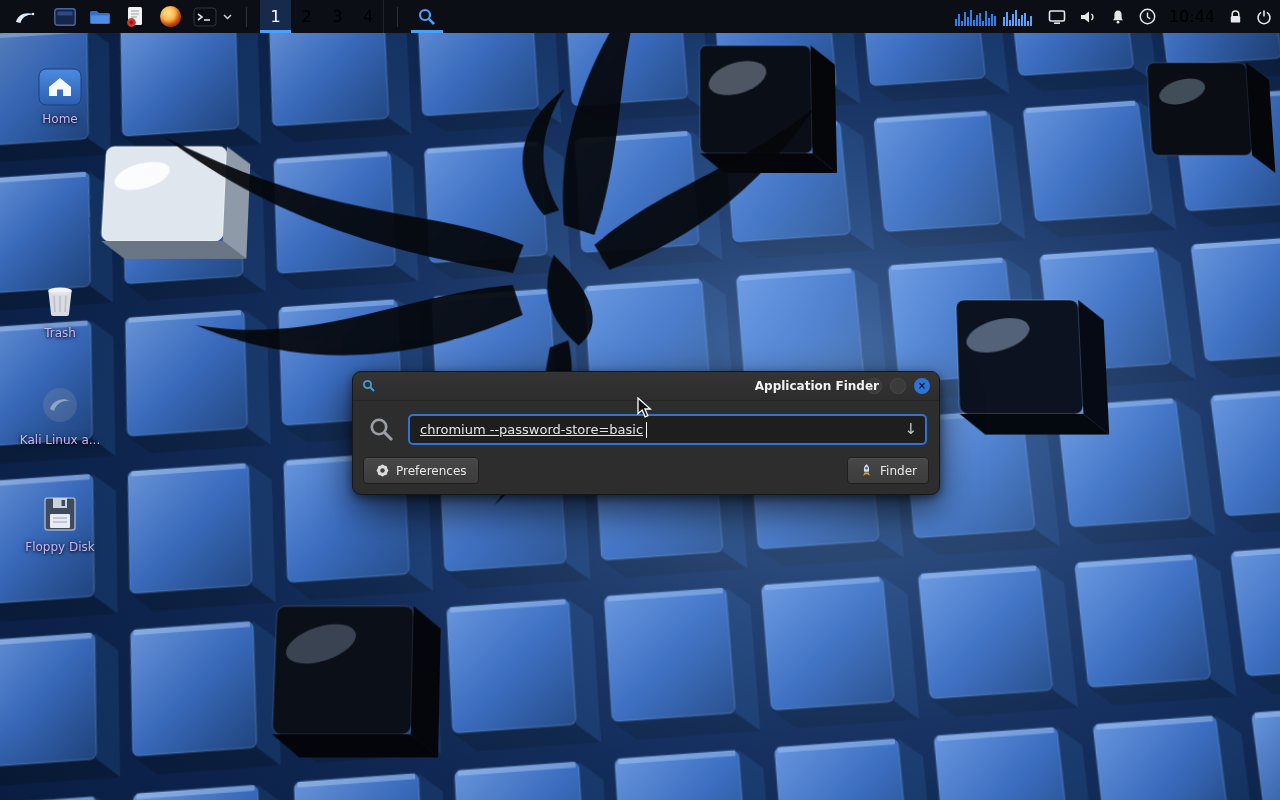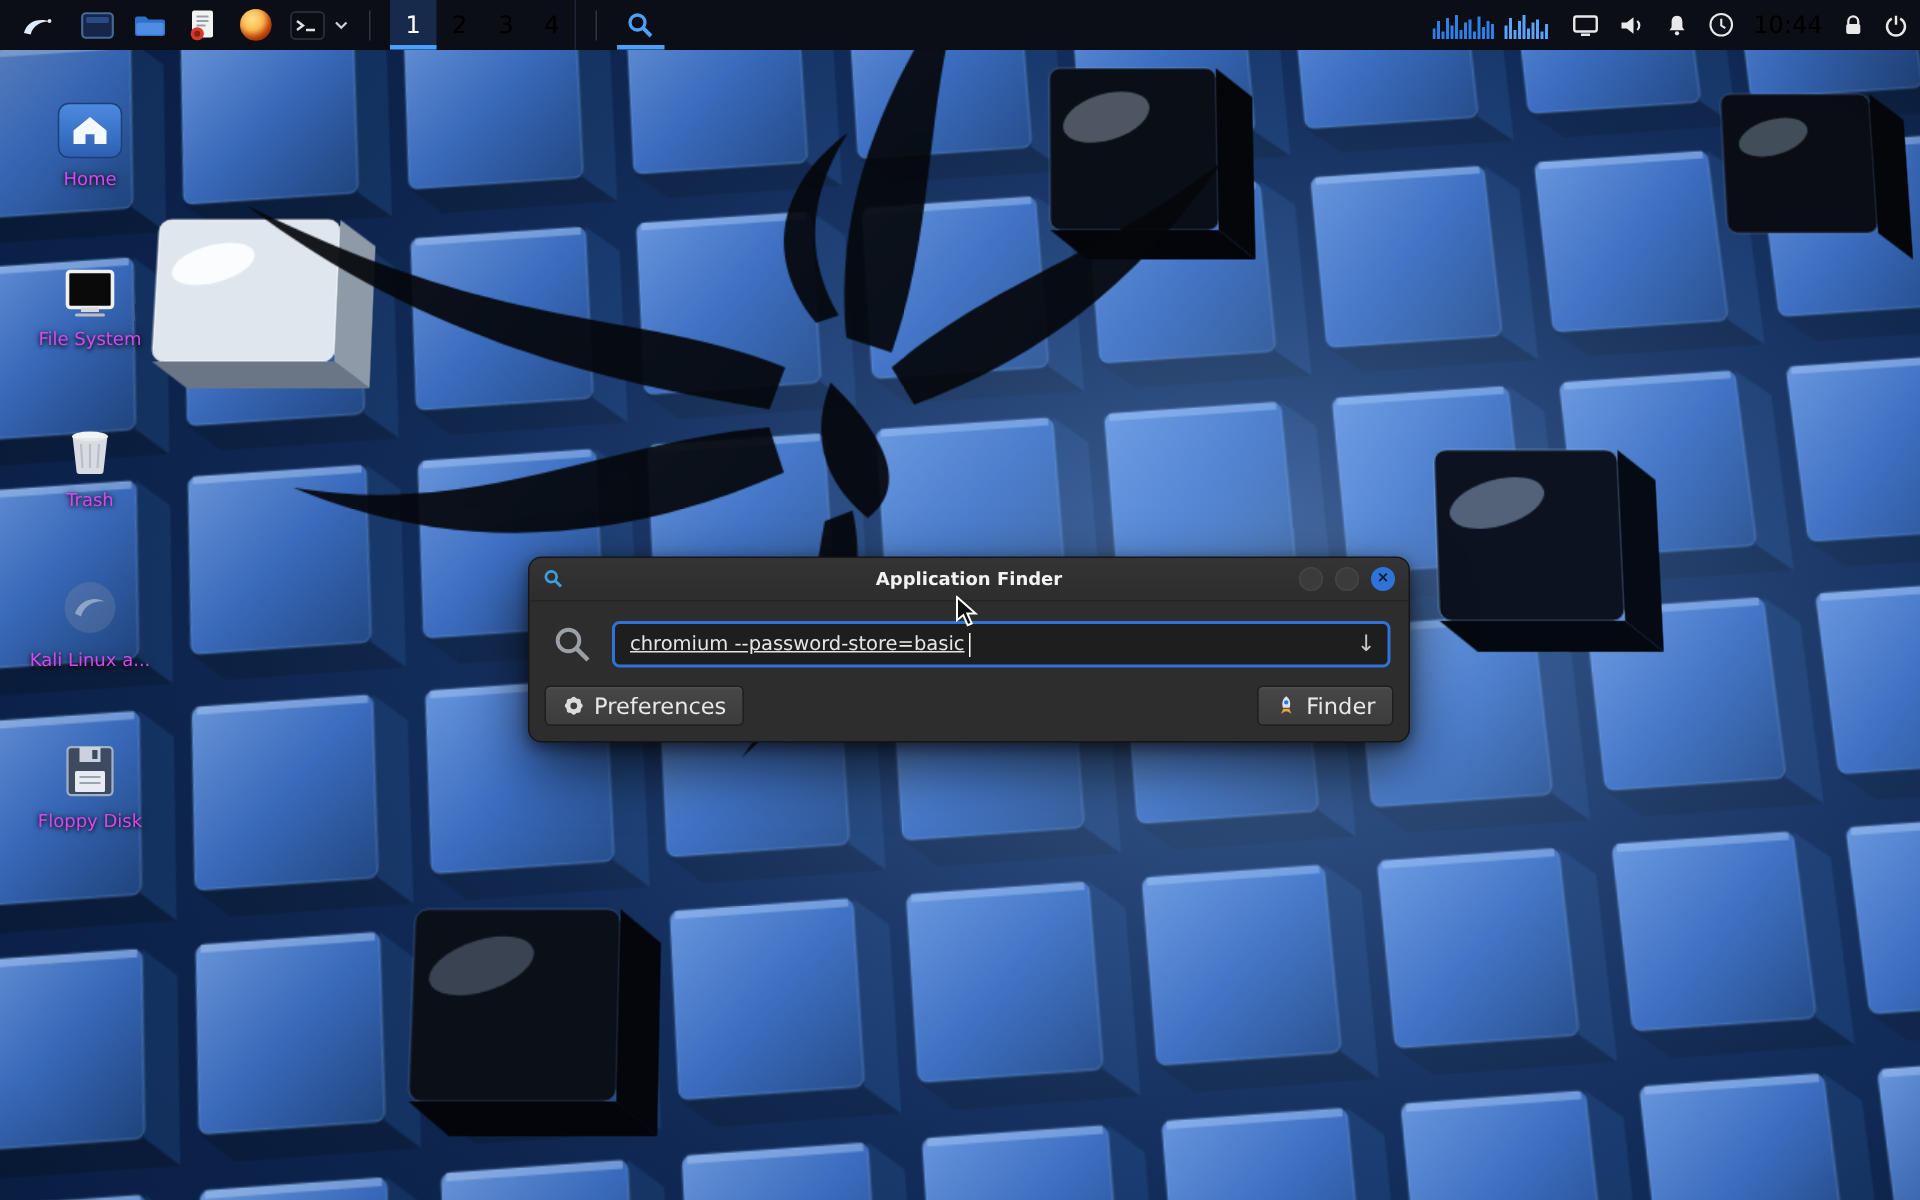--- a/index.html
+++ b/index.html
@@ -31,48 +31,48 @@
   .ws.active { background:rgba(62,116,216,.28); color:#fff; box-shadow:inset 0 -3px 0 #4aa0ff; }
   .finder-active { width:32px; height:33px; background:rgba(62,116,216,.22);
     box-shadow:inset 0 -3px 0 #4aa0ff; }
   .clock { font-size:13px; color:#ffffff; padding:0 2px; }
   .cpu { height:33px; }
 
   
   .dicon { position:absolute; left:12px; width:96px; z-index:10; display:flex;
     flex-direction:column; align-items:center; gap:7px; }
   .dart { height:48px; display:flex; align-items:flex-end; justify-content:center; }
-  .dlabel { font-size:12px; color:#d946ef; text-shadow:0 1px 3px rgba(0,0,0,.95), 0 0 6px rgba(0,0,0,.6);
+  .dlabel { font-size:12px; color:#c4b5fd; text-shadow:0 1px 3px rgba(0,0,0,.95), 0 0 6px rgba(0,0,0,.6);
     text-align:center; line-height:1.15; }
 
   
   .dialog { position:absolute; left:352px; top:371px; width:588px; z-index:60;
     background:#2d2d2d; border:1px solid #161616; border-radius:9px;
     box-shadow:0 16px 38px rgba(0,0,0,.65), 0 3px 10px rgba(0,0,0,.5); }
   .titlebar { position:relative; height:29px; display:flex; align-items:center;
     padding:0 9px; background:linear-gradient(#343434,#2d2d2d);
     border-bottom:1px solid #242424; border-radius:8px 8px 0 0; }
-  .tb-title { position:absolute; left:60px; right:60px; text-align:center; font-size:12px;
+  .tb-title { position:absolute; left:60px; right:60px; text-align:right; font-size:12px;
     font-weight:bold; color:#f2f2f2; pointer-events:none; }
   .tb-controls { margin-left:auto; display:flex; gap:8px; align-items:center; }
   .wc { width:16px; height:16px; border-radius:50%; border:0; padding:0; cursor:default;
     display:flex; align-items:center; justify-content:center; }
   .wc.dim { background:#3b3b3b; box-shadow:inset 0 0 0 1px #454545; }
   .wc.close { background:#2e74d8; }
   .wc .x { color:#0e1726; font-size:10px; font-weight:bold; line-height:1; font-family:"DejaVu Sans",sans-serif; }
   .dbody { display:flex; align-items:center; gap:13px; padding:13px 12px 5px 15px; }
   .cmdfield { flex:1; height:31px; background:#1e1e1e; border:2px solid #2e74d8; border-radius:5px;
     display:flex; align-items:center; padding:0 8px 0 10px; color:#e6e6e6; font-size:13px; }
   .cmdtext { white-space:pre;text-decoration:underline; }
   .caret { width:1px; height:16px; background:#ffffff; margin-left:3px; }
   .dd { margin-left:auto; color:#c8c8c8; font-size:15px; line-height:1; }
   .btnrow { display:flex; justify-content:space-between; padding:7px 10px 10px 10px; }
   .xbtn { height:27px; padding:0 11px; display:flex; align-items:center; gap:6px;
     background:linear-gradient(#474747,#3c3c3c); border:1px solid #1f1f1f; border-radius:4px;
-    color:#e8e8e8; font-size:15px; cursor:default;
+    color:#e8e8e8; font-size:12px; cursor:default;
     box-shadow:inset 0 1px 0 rgba(255,255,255,.06); font-family:"DejaVu Sans",sans-serif; }
 
   
   .cursor { position:absolute; left:637px; top:397px; z-index:100; }
 </style>
 </head>
 <body>
 <div class="stage">
 
   <div class="wallpaper-wrap">
@@ -299,30 +299,20 @@
               <stop offset="1" stop-color="#2d5fb0"></stop>
             </linearGradient>
           </defs>
         <rect x="1" y="1" width="42" height="36" rx="7" fill="url(#homeg)" stroke="#1d3f78"></rect>
         <path d="M11,19 L22,10 L33,19 V28 H25 V21.5 H19 V28 H11 Z" fill="#ffffff" opacity="0.95"></path>
       </svg>
     </div>
     <div class="dlabel">Home</div>
   </div>
 
-  <div class="dicon" style="top:165px">
-    <div class="dart">
-      <svg width="40" height="36" viewBox="0 0 40 36">
-        <rect x="5" y="4" width="30" height="24" rx="2" fill="#0a0a0a" stroke="#f0f0f0" stroke-width="2.4"></rect>
-        <rect x="14" y="28" width="12" height="3" fill="#d8d8d8"></rect>
-        <rect x="10" y="32" width="20" height="2" rx="1" fill="#bdbdbd"></rect>
-      </svg>
-    </div>
-    <div class="dlabel">File System</div>
-  </div>
 
   <div class="dicon" style="top:272px">
     <div class="dart">
       <svg width="40" height="38" viewBox="0 0 40 38">
         <ellipse cx="20" cy="9" rx="12" ry="3.4" fill="#f2f3f5"></ellipse>
         <path d="M8.5,10 L11,32 Q11,34 13,34 H27 Q29,34 29,32 L31.5,10 Z" fill="#e4e6ea" opacity="0.95"></path>
         <path d="M14,14 L15,30 M20,14 L20,30 M26,14 L25,30" stroke="#b9bdc6" stroke-width="1.4" fill="none"></path>
       </svg>
     </div>
     <div class="dlabel">Trash</div>

